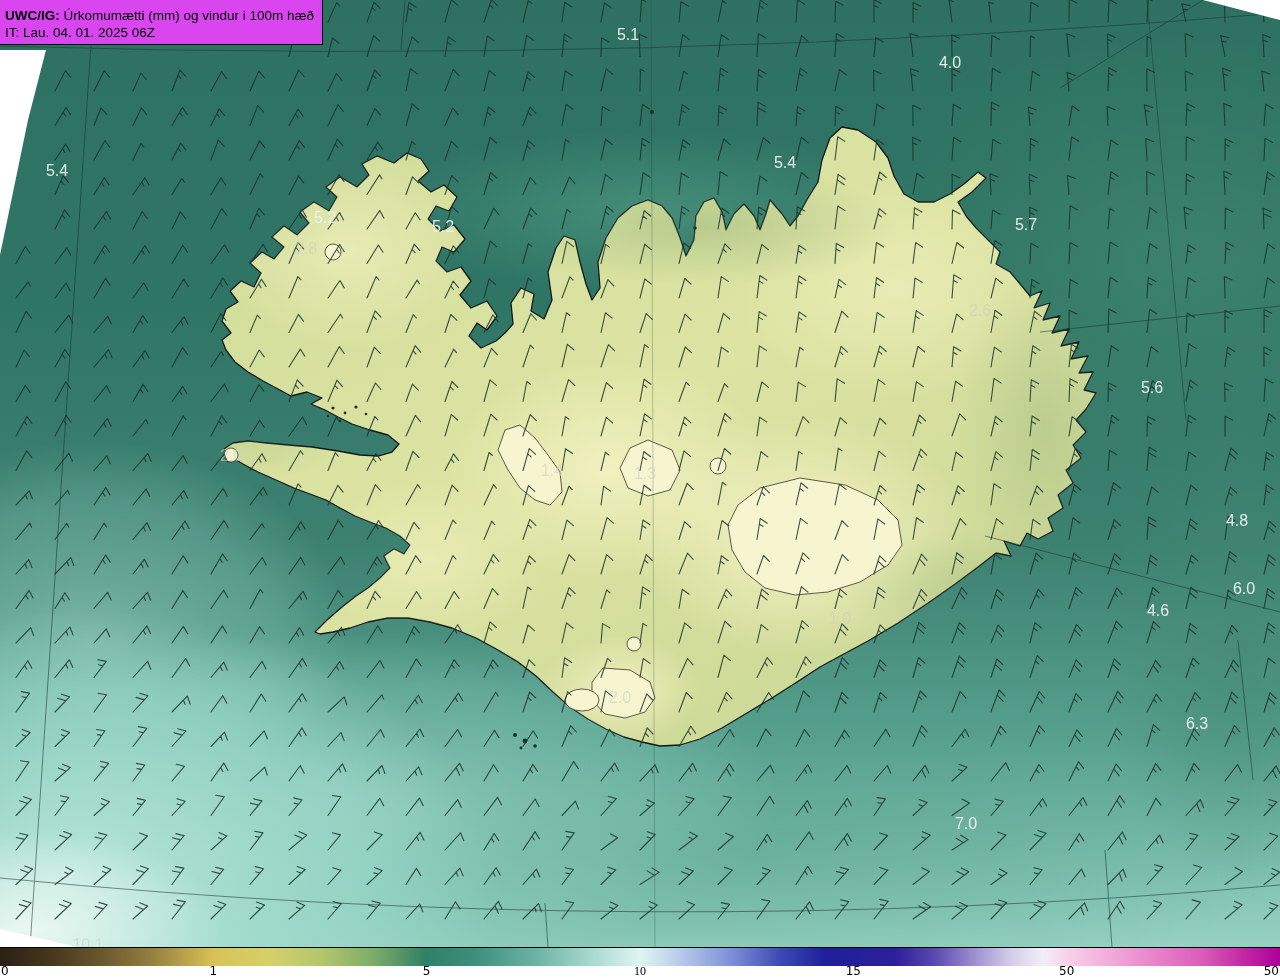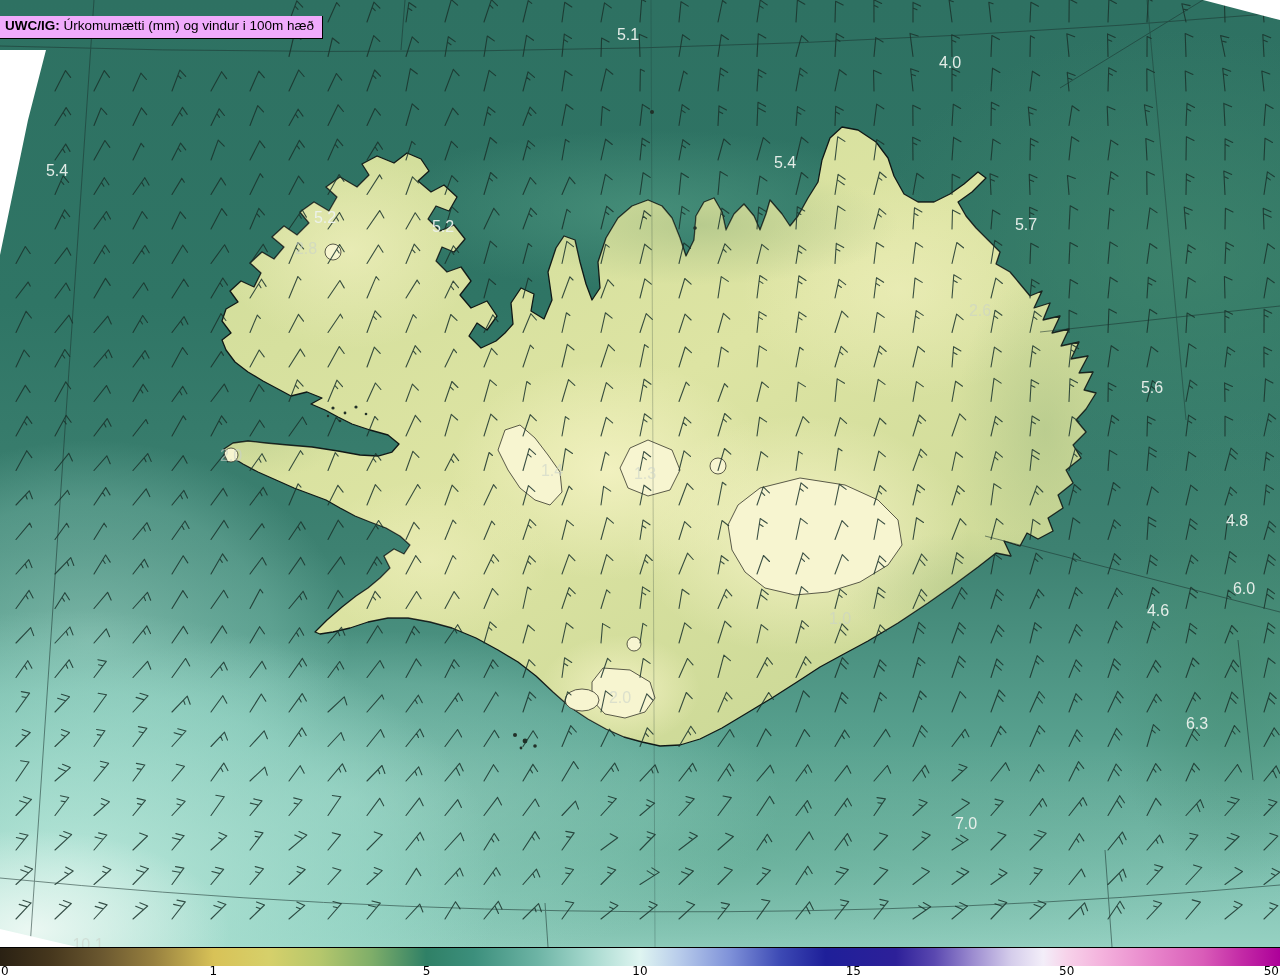--- a/index.html
+++ b/index.html
@@ -2,23 +2,23 @@
 <html><head>
 <meta charset="utf-8">
 <style>
   html,body{margin:0;padding:0;background:#fff;}
   body{width:1280px;height:978px;overflow:hidden;position:relative;
        font-family:"Liberation Sans","DejaVu Sans",sans-serif;}
   #map-wrap{position:absolute;left:0;top:0;width:1280px;height:947px;}
   #map-svg{display:block;}
 
   
-  #title-box{position:absolute;left:0;top:16px;background:#f0abfc;
+  #title-box{position:absolute;left:0;top:0;background:#d946ef;
      border:1px solid #000;border-left:none;border-top:none;
-     padding:2px 8px 3px 5px;z-index:30;}
+     padding:8px 8px 3px 5px;z-index:30;}
   #title-box .ln{font-size:13.5px;line-height:16.5px;color:#000;white-space:nowrap;}
   #title-box .b{font-weight:bold;}
 
   
   #colorbar{position:absolute;left:0;top:947px;width:1280px;height:31px;z-index:20;}
   #bar-gradient{width:1280px;height:19px;border-top:1px solid #000;box-sizing:border-box;}
   #bar-ticks{position:relative;width:1280px;height:12px;background:#fff;}
   #bar-ticks span{position:absolute;top:-1px;font-size:12px;line-height:12px;color:#000;
       transform:translateX(-50%);font-family:"DejaVu Sans",sans-serif;}
   #bar-ticks span.first{transform:none;}
@@ -176,26 +176,27 @@
         <text x="620" y="703" fill="#c9d2ca" fill-opacity="0.6" class="map-label">2.0</text>
         <text x="1197" y="729" fill="#edf2ee" fill-opacity="0.95" class="map-label">6.3</text>
         <text x="966" y="829" fill="#edf2ee" fill-opacity="0.95" class="map-label">7.0</text>
         <text x="88" y="950" fill="#c9d2ca" fill-opacity="0.6" class="map-label">10.1</text>
       </g>
 </svg>
 </div>
 
 <div id="title-box">
   <div class="ln"><span class="b">UWC/IG:</span><span> Úrkomumætti (mm) og vindur i 100m hæð</span></div>
+  <div class="ln">IT: Lau. 04. 01. 2025 06Z</div>
 </div>
 
 <div id="colorbar">
   <div id="bar-gradient" style="background: linear-gradient(to right, rgb(42, 33, 19) 0%, rgb(70, 55, 29) 4%, rgb(107, 88, 48) 8%, rgb(151, 128, 63) 12%, rgb(216, 194, 87) 16.7%, rgb(214, 208, 106) 21%, rgb(181, 199, 108) 25%, rgb(127, 174, 105) 29%, rgb(47, 128, 102) 33.3%, rgb(60, 143, 124) 37%, rgb(109, 180, 165) 42%, rgb(165, 216, 205) 46%, rgb(223, 245, 241) 50%, rgb(185, 205, 235) 53%, rgb(127, 146, 217) 57%, rgb(60, 73, 180) 61%, rgb(30, 31, 153) 64.5%, rgb(45, 32, 153) 70%, rgb(90, 72, 176) 73%, rgb(156, 140, 208) 76%, rgb(213, 205, 235) 79%, rgb(243, 238, 249) 81.5%, rgb(247, 211, 234) 83.3%, rgb(244, 179, 221) 86%, rgb(232, 134, 203) 90%, rgb(217, 92, 184) 94%, rgb(195, 42, 166) 97%, rgb(173, 0, 153) 100%);"></div>
   <div id="bar-ticks">
       <span class="first" style="left: 1px;">0</span>
       <span style="left: 16.6667%;">1</span>
       <span style="left: 33.3333%;">5</span>
-      <span style="left: 50%;">10</span>
+      <span style="left: 50%; font-family: Liberation Serif, serif;">10</span>
       <span style="left: 66.6667%; text-align: right;">15</span>
       <span style="left: 83.3333%;">50</span>
       <span class="last" style="left: 1279px;">50</span>
     </div>
 </div>
 
 </body></html>

